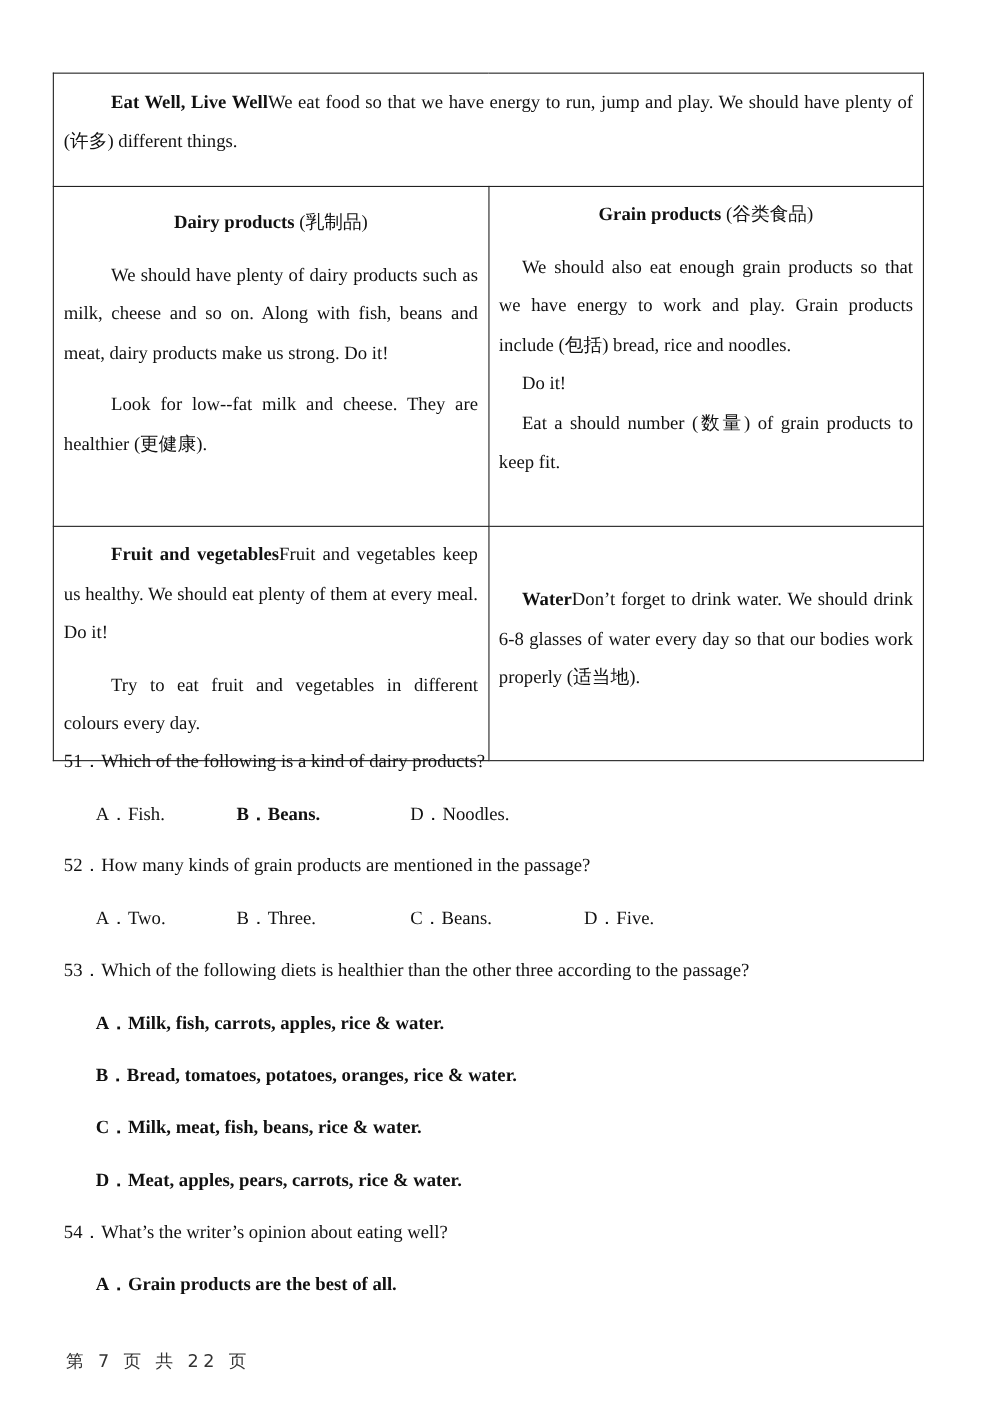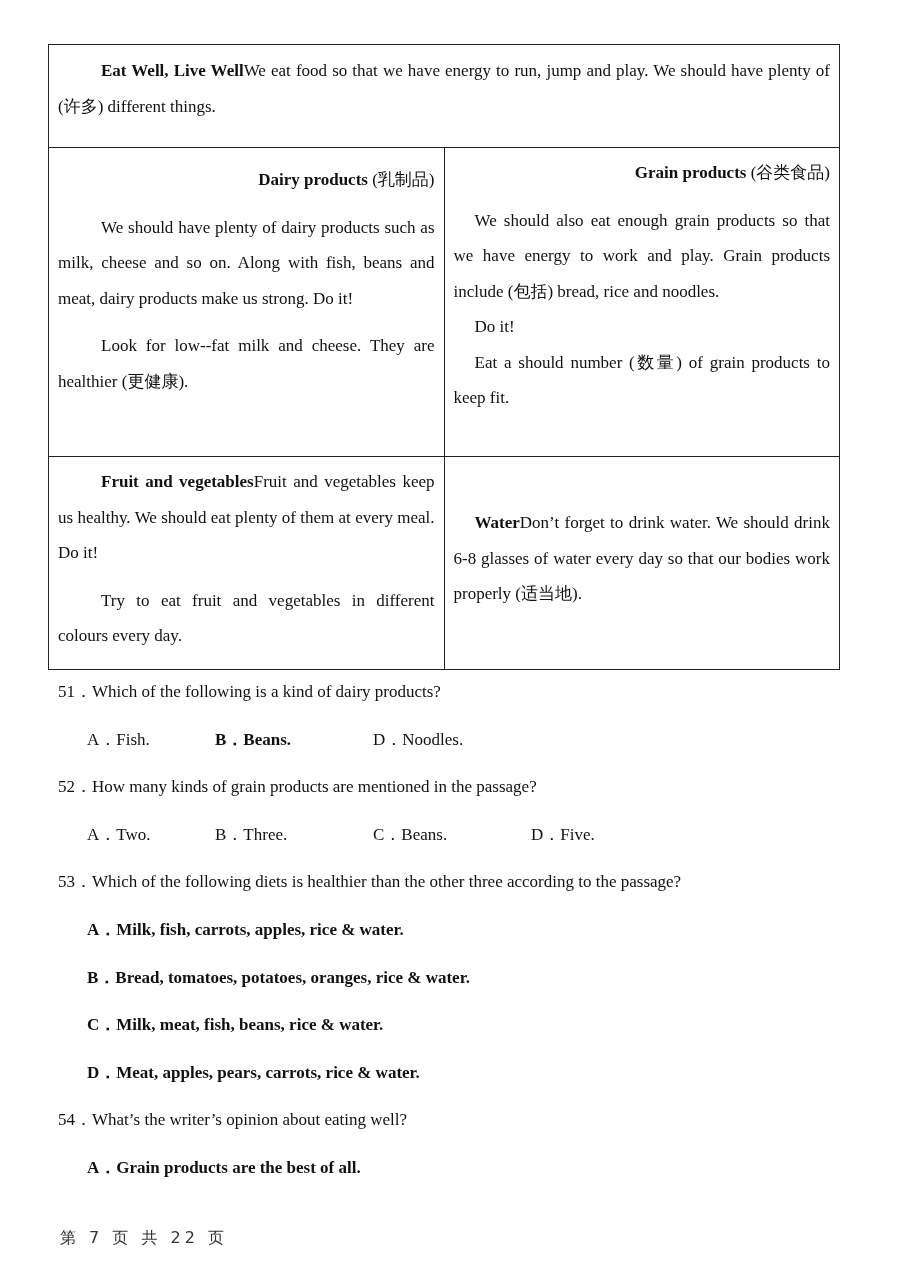--- a/index.html
+++ b/index.html
@@ -2,31 +2,31 @@
 <html><head>
 <meta charset="utf-8">
 <style>
   html, body { margin: 0; padding: 0; background: #ffffff; }
   body {
     width: 905px; height: 1280px; position: relative; overflow: hidden;
     font-family: "Liberation Serif", "DejaVu Serif", serif;
     color: #111; font-size: 17px;
   }
   .passage-table {
-    position: absolute; left: 48px; top: 44px; width: 792px;
+    position: absolute; left: 48px; top: 66px; width: 792px;
     border-collapse: collapse; table-layout: fixed;
   }
   .passage-table td {
     border: 1.3px solid #222; vertical-align: top; padding: 0 9px;
     line-height: 35.5px; text-align: justify;
   }
   .intro-cell { height: 94px; padding-top: 8px !important; }
   .intro-cell p { margin: 0; text-indent: 43px; }
   .col-left { width: 390px; }
-  .cell-title { text-align: right; margin: 0; }
+  .cell-title { text-align: center; margin: 0; }
   .para { margin: 0; text-indent: 43px; }
   .para-gap { margin-top: 12px; }
   .para-small-indent { margin: 0; text-indent: 21px; }
   b { font-weight: bold; }
   .row2 td { height: 308px; }
   .row3 td { height: 212px; }
   .questions { position: absolute; left: 58px; top: 680px; width: 800px; }
   .q { margin: 0; line-height: 24px; height: 47.6px; }
   .q-stem { }
   .opt-row { display: flex; padding-left: 29px; }

